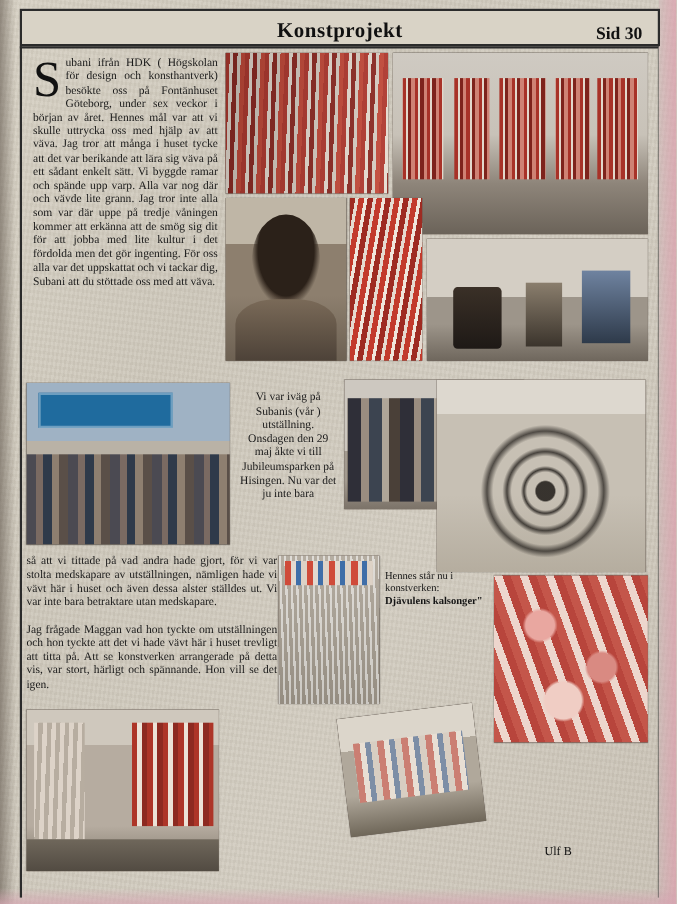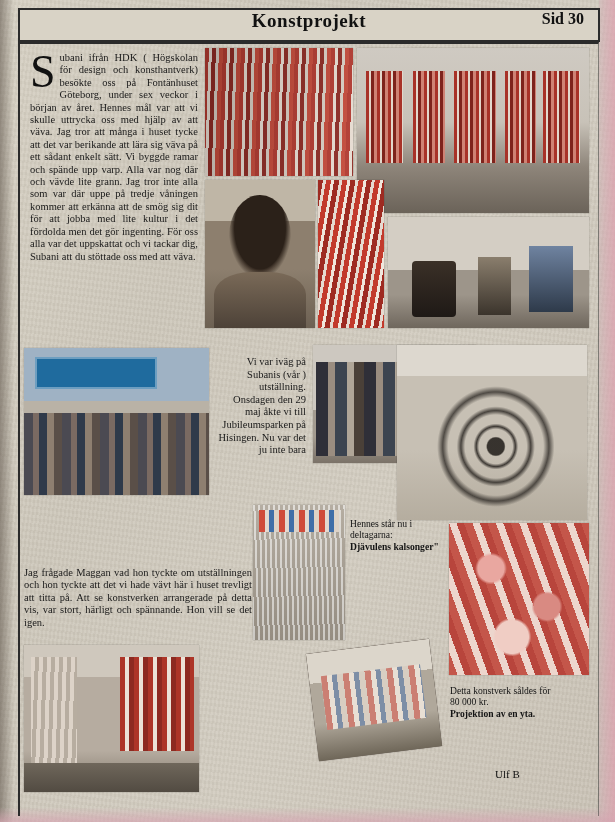--- a/index.html
+++ b/index.html
@@ -48,21 +48,21 @@
   }
 
   
   .header {
     position: absolute;
     left: 18px; top: 8px;
     width: 578px; height: 30px;
     border: 2px solid #2b2b2b;
     background: #d9d3c6;
     display: flex;
-    align-items: flex-start;
+    align-items: flex-end;
   }
   .header-title {
     flex: 1;
     text-align: center;
     font-size: 19px;
     font-weight: bold;
     letter-spacing: 0.5px;
     color: #111;
   }
   .header-page {
@@ -103,21 +103,21 @@
     padding: 2px 4px 0 0;
     font-family: "Liberation Serif", serif;
     font-weight: normal;
     color: #111;
   }
   #mid-col {
     left: 218px; top: 356px;
     width: 88px;
     font-size: 10.5px;
     line-height: 12.6px;
-    text-align: right;
+    text-align: center;
   }
   #wide-col {
     left: 24px; top: 505px;
     width: 228px;
     text-align: justify;
   }
   #wide-col2 {
     left: 24px; top: 567px;
     width: 228px;
     text-align: justify;
@@ -335,35 +335,31 @@
   </div>
 
   <div class="frame"></div>
 
   <div class="col-text" id="intro-col">
     <span class="dropcap">S</span><span>ubani ifrån HDK ( Högskolan för design och konsthantverk) besökte oss på Fontänhuset Göteborg, under sex veckor i början av året. Hennes mål var att vi skulle uttrycka oss med hjälp av att väva. Jag tror att många i huset tycke att det var berikande att lära sig väva på ett sådant enkelt sätt. Vi byggde ramar och spände upp varp. Alla var nog där och vävde lite grann. Jag tror inte alla som var där uppe på tredje våningen kommer att erkänna att de smög sig dit för att jobba med lite kultur i det fördolda men det gör ingenting. För oss alla var det uppskattat och vi tackar dig, Subani att du stöttade oss med att väva.</span>
   </div>
 
   <div class="col-text" id="mid-col">Vi var iväg på Subanis (vår ) utställning. Onsdagen den 29 maj åkte vi till Jubileumsparken på Hisingen. Nu var det ju inte bara</div>
 
+  <div class="col-text" id="wide-col">så att vi tittade på vad andra hade gjort, för vi var stolta medskapare av utställningen, nämligen hade vi vävt här i huset och även dessa alster ställdes ut. Vi var inte bara betraktare utan medskapare.</div>
 
   <div class="col-text" id="wide-col2">Jag frågade Maggan vad hon tyckte om utställningen och hon tyckte att det vi hade vävt här i huset trevligt att titta på.  Att se konstverken arrangerade på detta vis, var stort, härligt och spännande. Hon vill se det igen.</div>
 
 
   <div class="caption" id="cap-group">
     <div>Hennes står nu i</div>
-    <div>deltagarna:</div>
+    <div>konstverken:</div>
     <div class="bold">Djävulens kalsonger"</div>
   </div>
 
-  <div class="caption" id="cap-sold">
-    <div>Detta konstverk såldes för</div>
-    <div>80 000 kr.</div>
-    <div class="bold">Projektion av en yta.</div>
-  </div>
 
   <div id="signature">Ulf B</div>
 
   <div class="photo" id="photo-weaving-wall">
     <div class="ph-inner"></div>
   </div>
 
   <div class="photo" id="photo-gallery-wide">
     <div class="ph-inner">
       <div class="wall-art" style="left:4%; width:16%;"></div>

